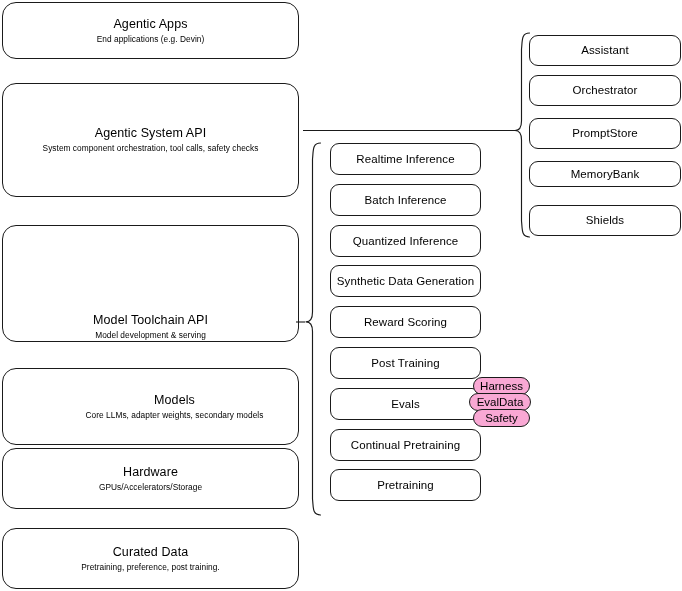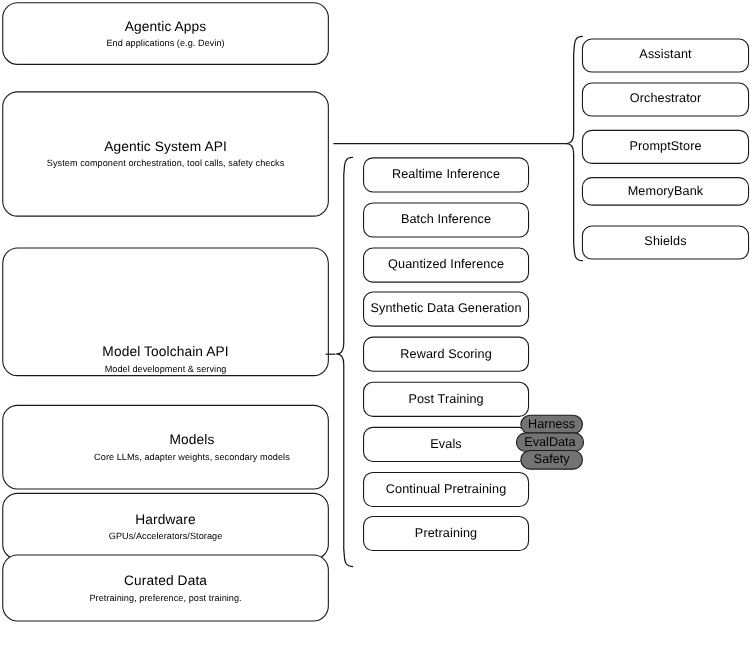--- a/index.html
+++ b/index.html
@@ -51,21 +51,21 @@
   .cap-box {
     border-radius: 9px;
     border-width: 1.15px;
   }
   .cap-box .title { font-size: 11.5px; }
 
   
   .pill {
     position: absolute;
     box-sizing: border-box;
-    background: #737373;
+    background: #f9a8d4;
     border: 1.15px solid #1a1a1a;
     border-radius: 999px;
     display: flex;
     align-items: center;
     justify-content: center;
     font-size: 11.5px;
     color: #000000;
     white-space: nowrap;
     z-index: 20;
   }
@@ -140,21 +140,21 @@
   <div class="box layer-box" style="left:2px; top:368px; width:297px; height:77px;padding-left:48px;">
     <div class="title">Models</div>
     <div class="subtitle">Core LLMs, adapter weights, secondary models</div>
   </div>
 
   <div class="box layer-box" style="left:2px; top:448px; width:297px; height:61px;">
     <div class="title">Hardware</div>
     <div class="subtitle">GPUs/Accelerators/Storage</div>
   </div>
 
-  <div class="box layer-box" style="left:2px; top:504px; width:297px; height:61px;">
+  <div class="box layer-box" style="left:2px; top:528px; width:297px; height:61px;">
     <div class="title">Curated Data</div>
     <div class="subtitle">Pretraining, preference, post training.</div>
   </div>
 
   <div class="box cap-box" style="left:330px; top:143px; width:151px; height:32px; z-index:10;">
     <div class="title">Realtime Inference</div>
   </div>
   <div class="box cap-box" style="left:330px; top:184px; width:151px; height:32px; z-index:10;">
     <div class="title">Batch Inference</div>
   </div>

